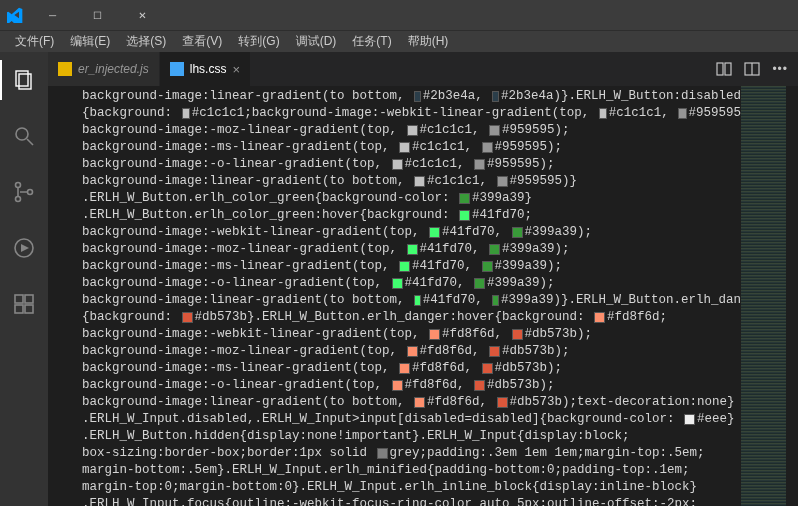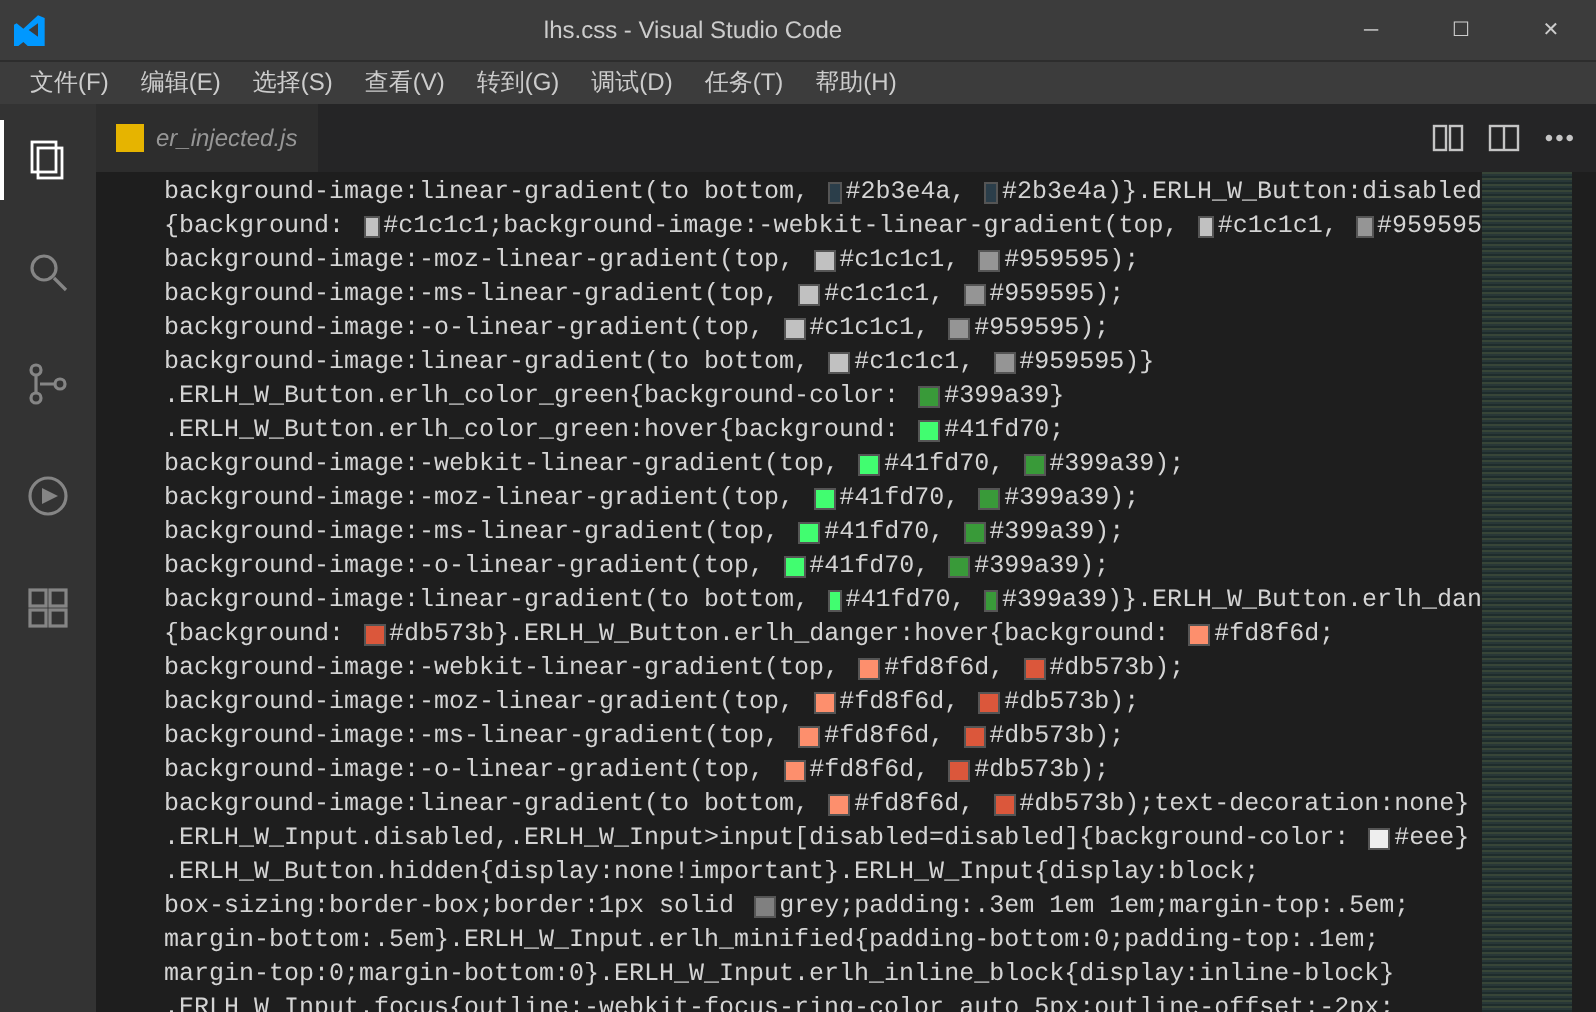--- a/index.html
+++ b/index.html
@@ -172,21 +172,20 @@
 </style>
 </head>
 <body>
 
 <div class="titlebar">
   <div class="vscode-icon">
     <svg width="16" height="16" viewBox="0 0 24 24">
         <path fill="#0098ff" d="M23 3l-5-2-11 10-5-4-2 1v16l2 1 5-4 11 10 5-2V3zm-5 14l-7-5 7-5v10z"></path>
       </svg>
   </div>
-  <div class="title-text">lhs.css - Visual Studio Code</div>
   <div class="win-controls">
     <div class="win-btn">─</div>
     <div class="win-btn">☐</div>
     <div class="win-btn">✕</div>
   </div>
 </div>
 
 <div class="menubar">
   <div class="menu-item">文件(F)</div>
   <div class="menu-item">编辑(E)</div>
@@ -239,20 +238,29 @@
   <div class="editor-area">
     <div class="tabbar">
       <div class="tab">
         <span class="file-icon">
           <svg width="14" height="14">
               <rect width="14" height="14" fill="#e6b400"></rect>
             </svg>
         </span>
         <span>er_injected.js</span>
       </div>
+      <div class="tab active">
+        <span class="file-icon">
+          <svg width="14" height="14">
+              <rect width="14" height="14" fill="#42a5f5"></rect>
+            </svg>
+        </span>
+        <span>lhs.css</span>
+        <span class="close">×</span>
+      </div>
       <div class="tabbar-spacer"></div>
       <div class="tabbar-actions">
         <span>
             <svg width="16" height="16" viewBox="0 0 16 16" fill="none" stroke="#c5c5c5" stroke-width="1.2">
               <rect x="1" y="2" width="6" height="12"></rect>
               <rect x="9" y="2" width="6" height="12"></rect>
             </svg>
           </span>
         <span>
             <svg width="16" height="16" viewBox="0 0 16 16" fill="none" stroke="#c5c5c5" stroke-width="1.2">

